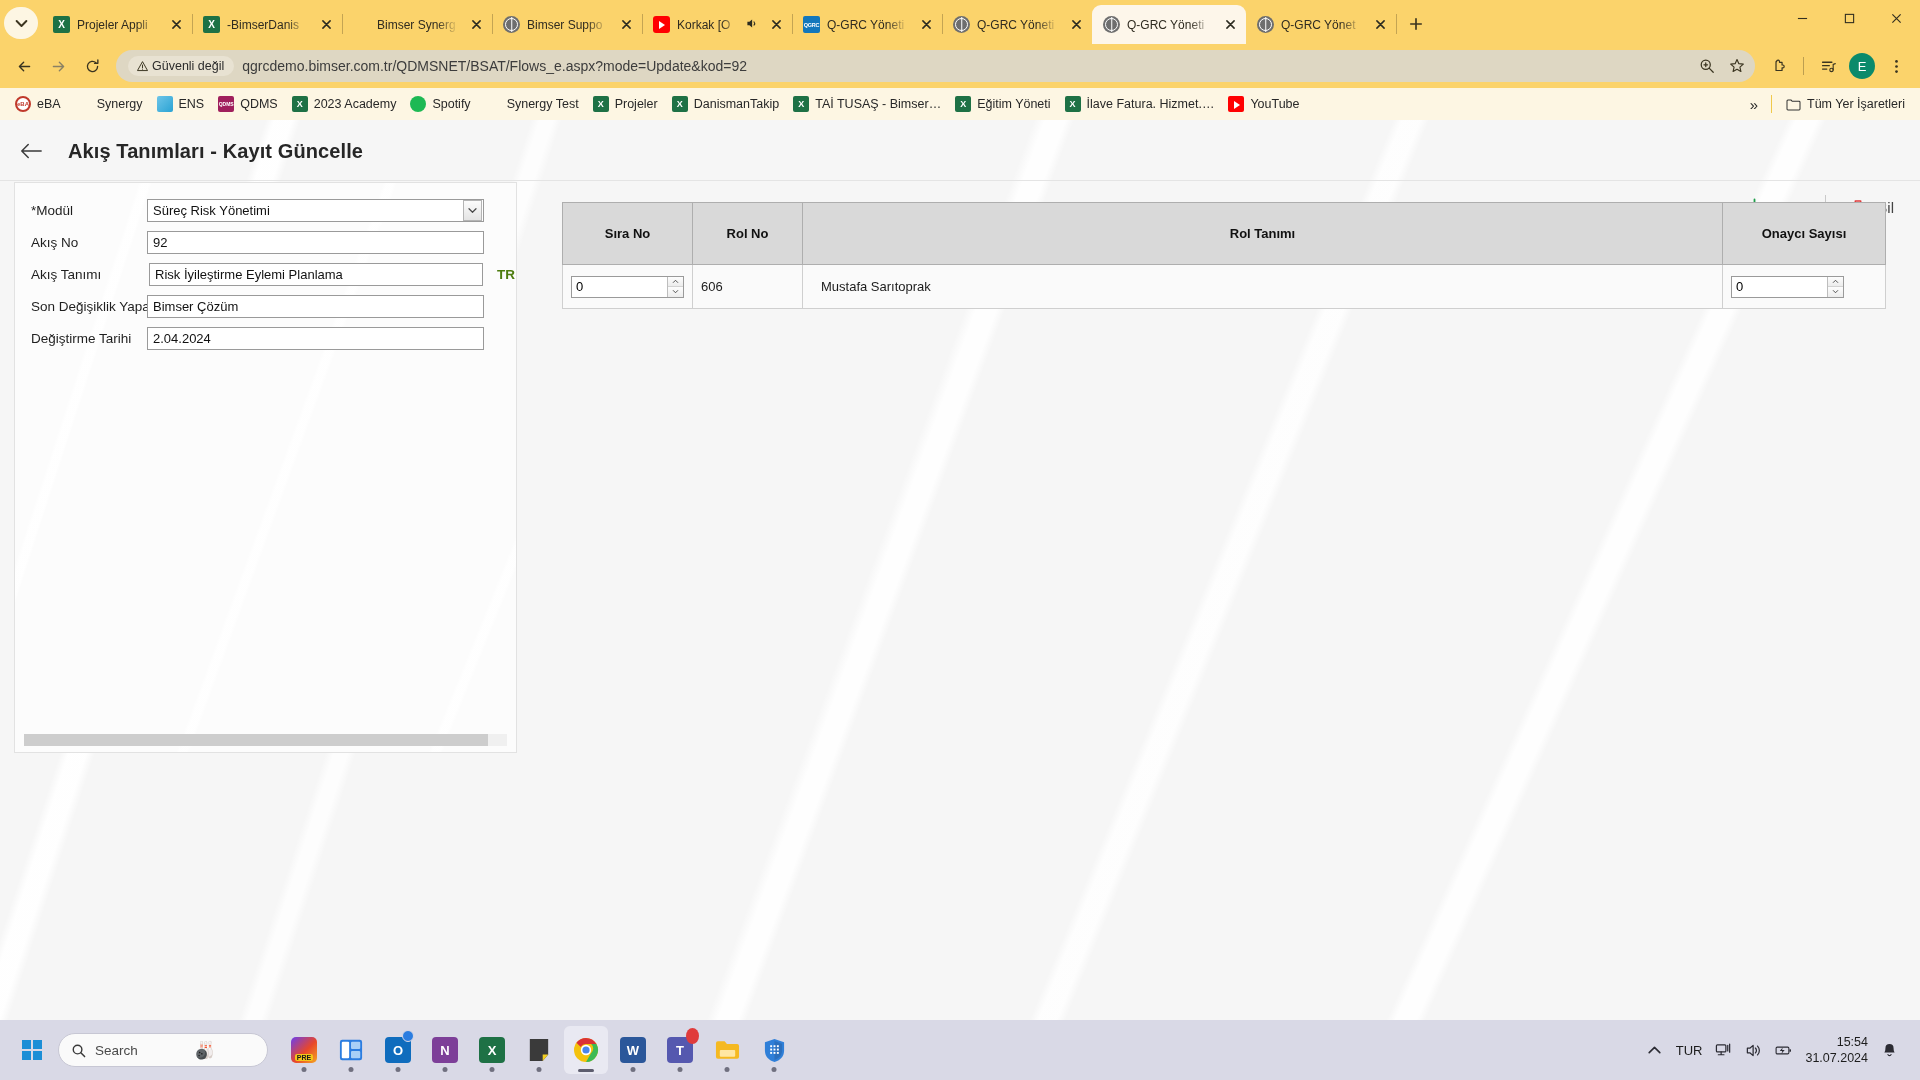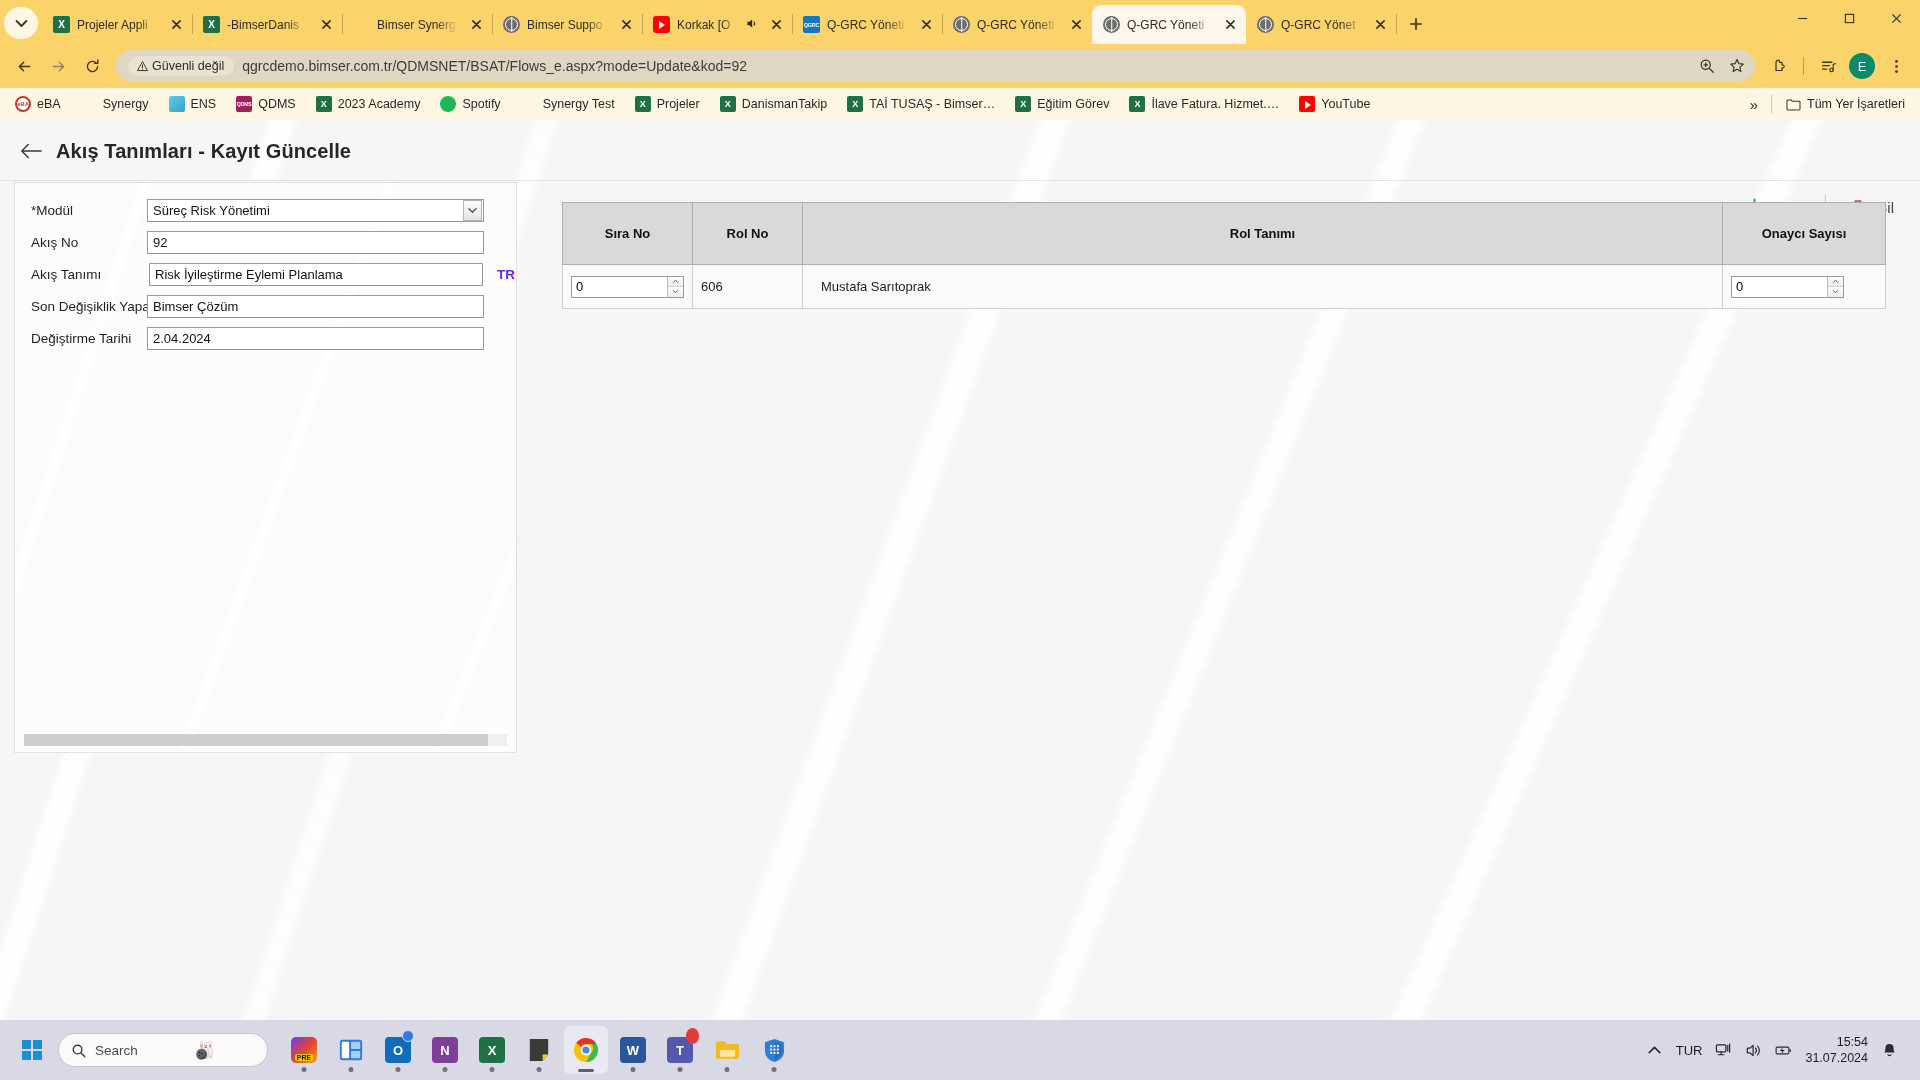--- a/index.html
+++ b/index.html
@@ -119,21 +119,21 @@
     background:
       linear-gradient(108deg, transparent 0 12%, rgba(255,255,255,.95) 12.4% 13.2%, transparent 13.6%),
       linear-gradient(108deg, transparent 0 24%, rgba(255,255,255,.8) 24.4% 25%, transparent 25.4%),
       linear-gradient(110deg, transparent 0 46%, rgba(255,255,255,.9) 46.5% 47.4%, transparent 47.8%),
       linear-gradient(112deg, transparent 0 61%, rgba(255,255,255,.85) 61.4% 62.2%, transparent 62.6%),
       linear-gradient(114deg, transparent 0 77%, rgba(255,255,255,.9) 77.4% 78.3%, transparent 78.7%),
       #f6f6f6;
   }
   .page > * { position: relative; z-index: 1; }
 
-  .pg-header { display: flex; align-items: center; gap: 12px; padding: 18px 0 16px 18px; }
+  .pg-header { display: flex; align-items: center; gap: 24px; padding: 18px 0 16px 18px; }
   .back-arrow { width: 26px; height: 26px; display: flex; align-items: center;
      justify-content: center; cursor: pointer; }
   .back-arrow svg { width: 24px; height: 20px; }
   .pg-title { font-size: 20px; font-weight: bold; color: #262626; letter-spacing: .1px; }
 
   .toolbar { height: 54px; border-top: 1px solid #e4e4e4; display: flex;
      align-items: center; padding: 0 22px 0 22px; }
   .tb-btn { display: flex; align-items: center; gap: 9px; cursor: pointer; padding: 6px 4px; }
   .tb-btn .lbl { font-size: 15px; color: #444; }
   .tb-right { margin-left: auto; display: flex; align-items: center; gap: 0; }
@@ -164,21 +164,21 @@
   .fin.w334 { width: 334px; }
   .fsel {
     width: 337px; height: 23px; border: 1px solid #9a9a9a; background: #fff;
     display: flex; align-items: center; cursor: pointer;
   }
   .fsel-txt { font-size: 13px; color: #111; padding-left: 5px; flex: 1 1 auto; }
   .fsel-arrow { width: 19px; height: 21px; margin: 0 1px 0 0;
      background: linear-gradient(#fcfcfc,#e4e4e4); border: 1px solid #b4b4b4;
      display: flex; align-items: center; justify-content: center; }
   .fsel-arrow svg { width: 9px; height: 7px; }
-  .lang { font-size: 13.5px; font-weight: bold; color: #6d28d9; margin-left: 14px; }
+  .lang { font-size: 13.5px; font-weight: bold; color: #4d7c0f; margin-left: 14px; }
   .hscroll {
     position: absolute; left: 9px; right: 9px; bottom: 6px; height: 12px;
     background: #f0f0f0; cursor: pointer;
   }
   .hscroll-thumb { width: 96%; height: 100%; background: #cdcdcd; }
 
   
   .tbl { position: absolute; left: 562px; top: 82px; right: 34px; }
   .tbl table { border-collapse: collapse; width: 100%; }
   .tbl th {
@@ -419,21 +419,21 @@
     <div class="navbtn">
       <svg viewBox="0 0 20 20">
           <circle cx="10" cy="4" r="1.6" fill="#3a3420"></circle>
           <circle cx="10" cy="10" r="1.6" fill="#3a3420"></circle>
           <circle cx="10" cy="16" r="1.6" fill="#3a3420"></circle>
         </svg>
     </div>
   </div>
 
   <div class="bookmarks">
-    <div id="bm-host" style="display:flex;align-items:center;gap:6px;">
+    <div id="bm-host" style="display:flex;align-items:center;gap:0;">
         <div class="bm">
           <span class="bm-ic ebahere">eBA</span>
           <span class="bm-label">eBA</span>
         </div>
         <div class="bm">
           <span class="bm-ic synergy-ic" style="width: 16px; height: 16px;">
             <i style="background: rgb(232, 71, 42); display: block;"></i>
             <i style="background: rgb(245, 166, 35); display: block;"></i>
             <i style="background: rgb(142, 47, 142); display: block;"></i>
             <i style="background: rgb(27, 142, 214); display: block;"></i>
@@ -472,21 +472,21 @@
         <div class="bm">
           <span class="bm-ic excel-ic">X</span>
           <span class="bm-label">DanismanTakip</span>
         </div>
         <div class="bm">
           <span class="bm-ic excel-ic">X</span>
           <span class="bm-label">TAİ TUSAŞ - Bimser…</span>
         </div>
         <div class="bm">
           <span class="bm-ic excel-ic">X</span>
-          <span class="bm-label">Eğitim Görev</span>
+          <span class="bm-label">Eğitim Yöneti</span>
         </div>
         <div class="bm">
           <span class="bm-ic excel-ic">X</span>
           <span class="bm-label">İlave Fatura. Hizmet.…</span>
         </div>
         <div class="bm">
           <span class="bm-ic yt-ic"></span>
           <span class="bm-label">YouTube</span>
         </div>
       </div>

